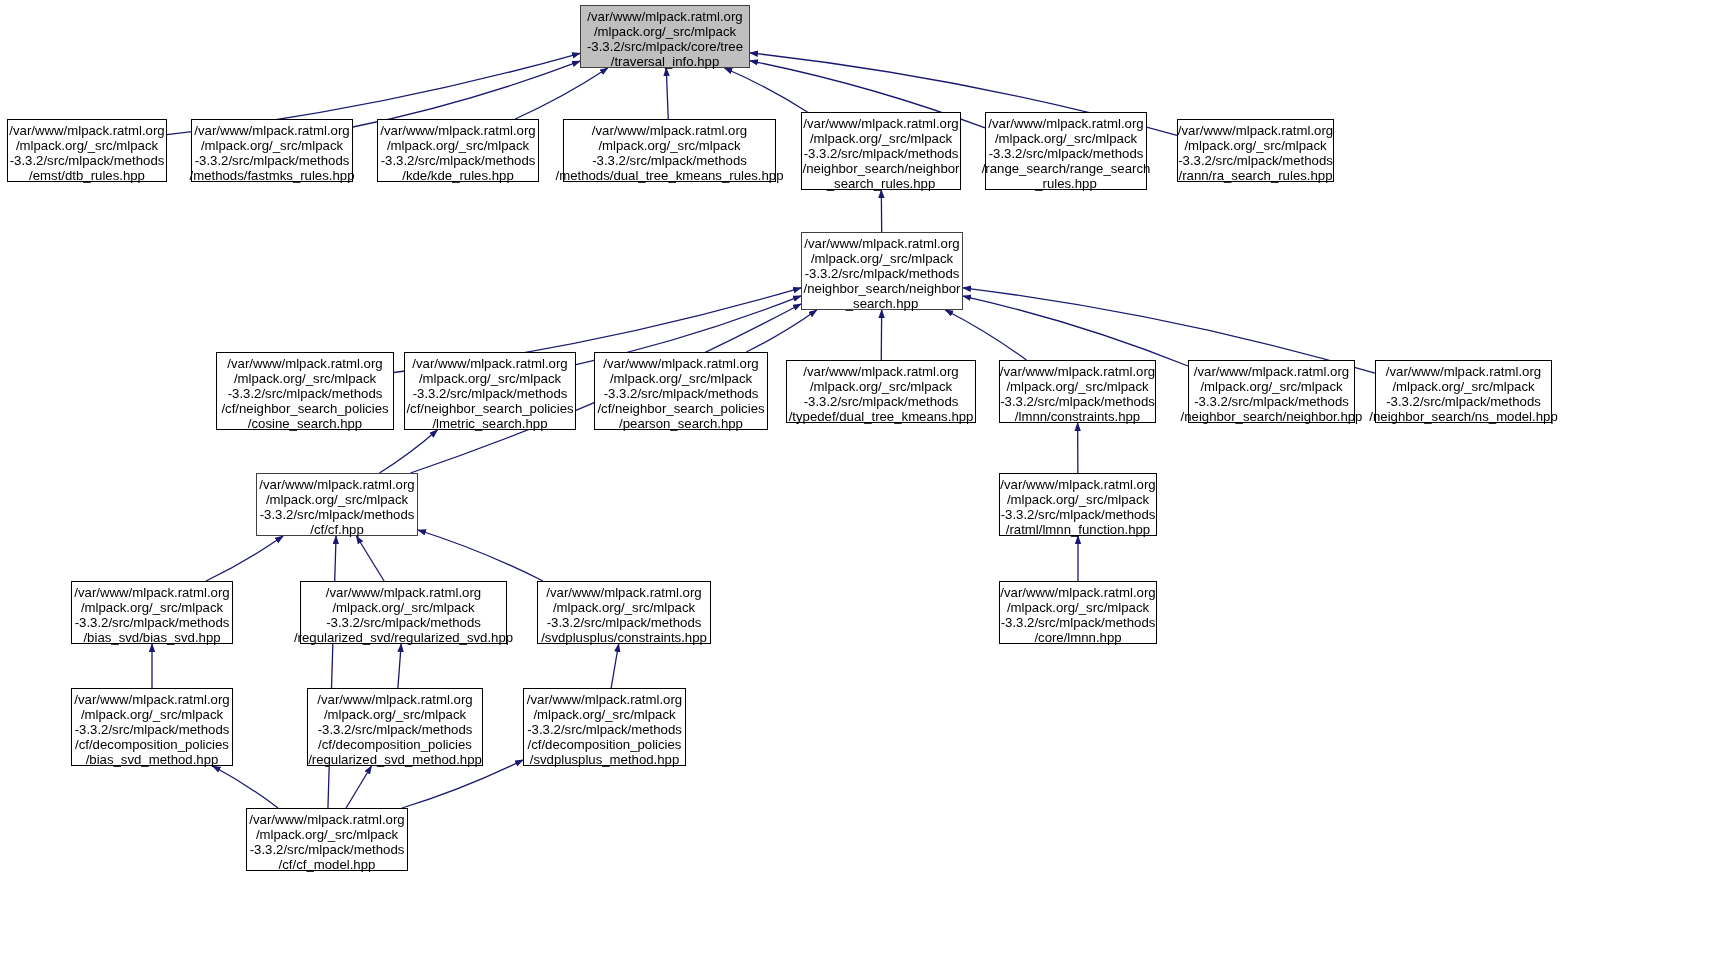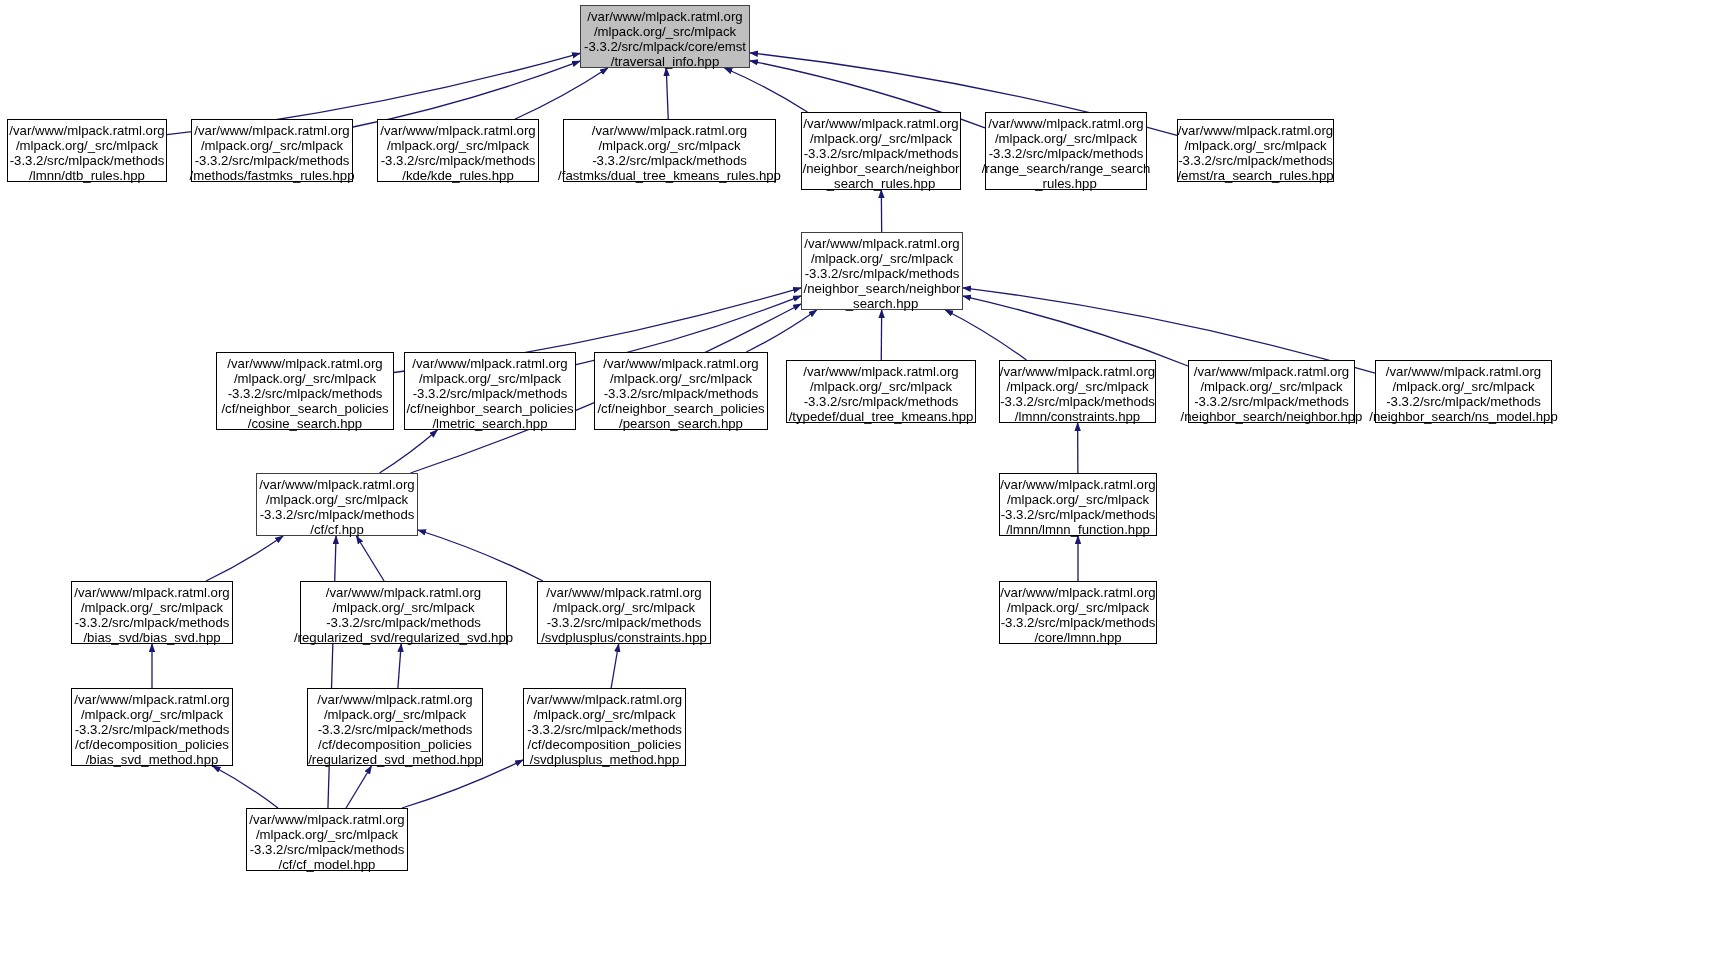--- a/index.html
+++ b/index.html
@@ -87,38 +87,38 @@
         <path d="M1078,581 Q1078,558.5 1078,536" marker-end="url(#arrow)"></path>
         <path d="M152,688 Q152,666 152,644" marker-end="url(#arrow)"></path>
         <path d="M397.89519650655023,688 Q399.528384279476,666 401.16157205240177,644" marker-end="url(#arrow)"></path>
         <path d="M611.1419213973799,688 Q614.8886462882097,666 618.6353711790393,644" marker-end="url(#arrow)"></path>
         <path d="M278,808 Q247.01333333333335,784.3866666666667 212.66666666666669,766" marker-end="url(#arrow)"></path>
         <path d="M346.04,808 Q358.73333333333335,787 371.4266666666667,766" marker-end="url(#arrow)"></path>
         <path d="M402,808 Q464.42,788.84 523,760" marker-end="url(#arrow)"></path>
       </g>
   </svg>
   <div id="node-layer">
-      <div class="node root" style="left: 580px; top: 5px; width: 170px; height: 63px;"><span class="ln">/var/www/mlpack.ratml.org</span><span class="ln">/mlpack.org/_src/mlpack</span><span class="ln">-3.3.2/src/mlpack/core/emst</span><span class="ln">/traversal_info.hpp</span></div>
-      <div class="node" style="left: 7px; top: 119px; width: 160px; height: 63px;"><span class="ln">/var/www/mlpack.ratml.org</span><span class="ln">/mlpack.org/_src/mlpack</span><span class="ln">-3.3.2/src/mlpack/methods</span><span class="ln">/lmnn/dtb_rules.hpp</span></div>
+      <div class="node root" style="left: 580px; top: 5px; width: 170px; height: 63px;"><span class="ln">/var/www/mlpack.ratml.org</span><span class="ln">/mlpack.org/_src/mlpack</span><span class="ln">-3.3.2/src/mlpack/core/tree</span><span class="ln">/traversal_info.hpp</span></div>
+      <div class="node" style="left: 7px; top: 119px; width: 160px; height: 63px;"><span class="ln">/var/www/mlpack.ratml.org</span><span class="ln">/mlpack.org/_src/mlpack</span><span class="ln">-3.3.2/src/mlpack/methods</span><span class="ln">/emst/dtb_rules.hpp</span></div>
       <div class="node" style="left: 191px; top: 119px; width: 162px; height: 63px;"><span class="ln">/var/www/mlpack.ratml.org</span><span class="ln">/mlpack.org/_src/mlpack</span><span class="ln">-3.3.2/src/mlpack/methods</span><span class="ln">/methods/fastmks_rules.hpp</span></div>
       <div class="node" style="left: 377px; top: 119px; width: 162px; height: 63px;"><span class="ln">/var/www/mlpack.ratml.org</span><span class="ln">/mlpack.org/_src/mlpack</span><span class="ln">-3.3.2/src/mlpack/methods</span><span class="ln">/kde/kde_rules.hpp</span></div>
-      <div class="node" style="left: 563px; top: 119px; width: 213px; height: 63px;"><span class="ln">/var/www/mlpack.ratml.org</span><span class="ln">/mlpack.org/_src/mlpack</span><span class="ln">-3.3.2/src/mlpack/methods</span><span class="ln">/fastmks/dual_tree_kmeans_rules.hpp</span></div>
+      <div class="node" style="left: 563px; top: 119px; width: 213px; height: 63px;"><span class="ln">/var/www/mlpack.ratml.org</span><span class="ln">/mlpack.org/_src/mlpack</span><span class="ln">-3.3.2/src/mlpack/methods</span><span class="ln">/methods/dual_tree_kmeans_rules.hpp</span></div>
       <div class="node" style="left: 801px; top: 112px; width: 160px; height: 78px;"><span class="ln">/var/www/mlpack.ratml.org</span><span class="ln">/mlpack.org/_src/mlpack</span><span class="ln">-3.3.2/src/mlpack/methods</span><span class="ln">/neighbor_search/neighbor</span><span class="ln">_search_rules.hpp</span></div>
       <div class="node" style="left: 985px; top: 112px; width: 162px; height: 78px;"><span class="ln">/var/www/mlpack.ratml.org</span><span class="ln">/mlpack.org/_src/mlpack</span><span class="ln">-3.3.2/src/mlpack/methods</span><span class="ln">/range_search/range_search</span><span class="ln">_rules.hpp</span></div>
-      <div class="node" style="left: 1177px; top: 119px; width: 157px; height: 63px;"><span class="ln">/var/www/mlpack.ratml.org</span><span class="ln">/mlpack.org/_src/mlpack</span><span class="ln">-3.3.2/src/mlpack/methods</span><span class="ln">/emst/ra_search_rules.hpp</span></div>
+      <div class="node" style="left: 1177px; top: 119px; width: 157px; height: 63px;"><span class="ln">/var/www/mlpack.ratml.org</span><span class="ln">/mlpack.org/_src/mlpack</span><span class="ln">-3.3.2/src/mlpack/methods</span><span class="ln">/rann/ra_search_rules.hpp</span></div>
       <div class="node mid" style="left: 801px; top: 232px; width: 162px; height: 78px;"><span class="ln">/var/www/mlpack.ratml.org</span><span class="ln">/mlpack.org/_src/mlpack</span><span class="ln">-3.3.2/src/mlpack/methods</span><span class="ln">/neighbor_search/neighbor</span><span class="ln">_search.hpp</span></div>
       <div class="node" style="left: 216px; top: 352px; width: 178px; height: 78px;"><span class="ln">/var/www/mlpack.ratml.org</span><span class="ln">/mlpack.org/_src/mlpack</span><span class="ln">-3.3.2/src/mlpack/methods</span><span class="ln">/cf/neighbor_search_policies</span><span class="ln">/cosine_search.hpp</span></div>
       <div class="node" style="left: 404px; top: 352px; width: 172px; height: 78px;"><span class="ln">/var/www/mlpack.ratml.org</span><span class="ln">/mlpack.org/_src/mlpack</span><span class="ln">-3.3.2/src/mlpack/methods</span><span class="ln">/cf/neighbor_search_policies</span><span class="ln">/lmetric_search.hpp</span></div>
       <div class="node" style="left: 594px; top: 352px; width: 174px; height: 78px;"><span class="ln">/var/www/mlpack.ratml.org</span><span class="ln">/mlpack.org/_src/mlpack</span><span class="ln">-3.3.2/src/mlpack/methods</span><span class="ln">/cf/neighbor_search_policies</span><span class="ln">/pearson_search.hpp</span></div>
       <div class="node" style="left: 786px; top: 360px; width: 190px; height: 63px;"><span class="ln">/var/www/mlpack.ratml.org</span><span class="ln">/mlpack.org/_src/mlpack</span><span class="ln">-3.3.2/src/mlpack/methods</span><span class="ln">/typedef/dual_tree_kmeans.hpp</span></div>
       <div class="node" style="left: 999px; top: 360px; width: 157px; height: 63px;"><span class="ln">/var/www/mlpack.ratml.org</span><span class="ln">/mlpack.org/_src/mlpack</span><span class="ln">-3.3.2/src/mlpack/methods</span><span class="ln">/lmnn/constraints.hpp</span></div>
       <div class="node" style="left: 1188px; top: 360px; width: 167px; height: 63px;"><span class="ln">/var/www/mlpack.ratml.org</span><span class="ln">/mlpack.org/_src/mlpack</span><span class="ln">-3.3.2/src/mlpack/methods</span><span class="ln">/neighbor_search/neighbor.hpp</span></div>
       <div class="node" style="left: 1375px; top: 360px; width: 177px; height: 63px;"><span class="ln">/var/www/mlpack.ratml.org</span><span class="ln">/mlpack.org/_src/mlpack</span><span class="ln">-3.3.2/src/mlpack/methods</span><span class="ln">/neighbor_search/ns_model.hpp</span></div>
       <div class="node mid" style="left: 256px; top: 473px; width: 162px; height: 63px;"><span class="ln">/var/www/mlpack.ratml.org</span><span class="ln">/mlpack.org/_src/mlpack</span><span class="ln">-3.3.2/src/mlpack/methods</span><span class="ln">/cf/cf.hpp</span></div>
-      <div class="node" style="left: 999px; top: 473px; width: 158px; height: 63px;"><span class="ln">/var/www/mlpack.ratml.org</span><span class="ln">/mlpack.org/_src/mlpack</span><span class="ln">-3.3.2/src/mlpack/methods</span><span class="ln">/lmnn/lmnn_function.hpp</span></div>
+      <div class="node" style="left: 999px; top: 473px; width: 158px; height: 63px;"><span class="ln">/var/www/mlpack.ratml.org</span><span class="ln">/mlpack.org/_src/mlpack</span><span class="ln">-3.3.2/src/mlpack/methods</span><span class="ln">/ratml/lmnn_function.hpp</span></div>
       <div class="node" style="left: 71px; top: 581px; width: 162px; height: 63px;"><span class="ln">/var/www/mlpack.ratml.org</span><span class="ln">/mlpack.org/_src/mlpack</span><span class="ln">-3.3.2/src/mlpack/methods</span><span class="ln">/bias_svd/bias_svd.hpp</span></div>
       <div class="node" style="left: 300px; top: 581px; width: 207px; height: 63px;"><span class="ln">/var/www/mlpack.ratml.org</span><span class="ln">/mlpack.org/_src/mlpack</span><span class="ln">-3.3.2/src/mlpack/methods</span><span class="ln">/regularized_svd/regularized_svd.hpp</span></div>
       <div class="node" style="left: 537px; top: 581px; width: 174px; height: 63px;"><span class="ln">/var/www/mlpack.ratml.org</span><span class="ln">/mlpack.org/_src/mlpack</span><span class="ln">-3.3.2/src/mlpack/methods</span><span class="ln">/svdplusplus/constraints.hpp</span></div>
       <div class="node" style="left: 999px; top: 581px; width: 158px; height: 63px;"><span class="ln">/var/www/mlpack.ratml.org</span><span class="ln">/mlpack.org/_src/mlpack</span><span class="ln">-3.3.2/src/mlpack/methods</span><span class="ln">/core/lmnn.hpp</span></div>
       <div class="node" style="left: 71px; top: 688px; width: 162px; height: 78px;"><span class="ln">/var/www/mlpack.ratml.org</span><span class="ln">/mlpack.org/_src/mlpack</span><span class="ln">-3.3.2/src/mlpack/methods</span><span class="ln">/cf/decomposition_policies</span><span class="ln">/bias_svd_method.hpp</span></div>
       <div class="node" style="left: 307px; top: 688px; width: 176px; height: 78px;"><span class="ln">/var/www/mlpack.ratml.org</span><span class="ln">/mlpack.org/_src/mlpack</span><span class="ln">-3.3.2/src/mlpack/methods</span><span class="ln">/cf/decomposition_policies</span><span class="ln">/regularized_svd_method.hpp</span></div>
       <div class="node" style="left: 523px; top: 688px; width: 163px; height: 78px;"><span class="ln">/var/www/mlpack.ratml.org</span><span class="ln">/mlpack.org/_src/mlpack</span><span class="ln">-3.3.2/src/mlpack/methods</span><span class="ln">/cf/decomposition_policies</span><span class="ln">/svdplusplus_method.hpp</span></div>
       <div class="node" style="left: 246px; top: 808px; width: 162px; height: 63px;"><span class="ln">/var/www/mlpack.ratml.org</span><span class="ln">/mlpack.org/_src/mlpack</span><span class="ln">-3.3.2/src/mlpack/methods</span><span class="ln">/cf/cf_model.hpp</span></div>
     </div>
 </div>

